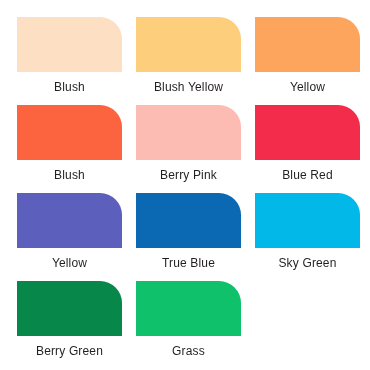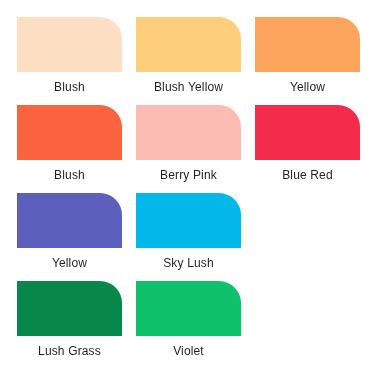--- a/index.html
+++ b/index.html
@@ -85,27 +85,31 @@
         <div class="swatch-chip" style="background-color: rgb(242, 44, 74);"></div>
         <div class="swatch-label">Blue Red</div>
       </div>
     </div>
     <div class="palette-row">
       <div class="swatch-cell">
         <div class="swatch-chip" style="background-color: rgb(92, 95, 187);"></div>
         <div class="swatch-label">Yellow</div>
       </div>
       <div class="swatch-cell">
+        <div class="swatch-chip" style="background-color: rgb(11, 105, 180);"></div>
+        <div class="swatch-label">True Blue</div>
+      </div>
+      <div class="swatch-cell">
         <div class="swatch-chip" style="background-color: rgb(1, 184, 233);"></div>
-        <div class="swatch-label">Sky Lush</div>
+        <div class="swatch-label">Sky Green</div>
       </div>
     </div>
     <div class="palette-row">
       <div class="swatch-cell">
         <div class="swatch-chip" style="background-color: rgb(7, 135, 74);"></div>
-        <div class="swatch-label">Lush Grass</div>
+        <div class="swatch-label">Berry Green</div>
       </div>
       <div class="swatch-cell">
         <div class="swatch-chip" style="background-color: rgb(15, 193, 106);"></div>
-        <div class="swatch-label">Violet</div>
+        <div class="swatch-label">Grass</div>
       </div>
     </div>
   </div>
 
 </body></html>

